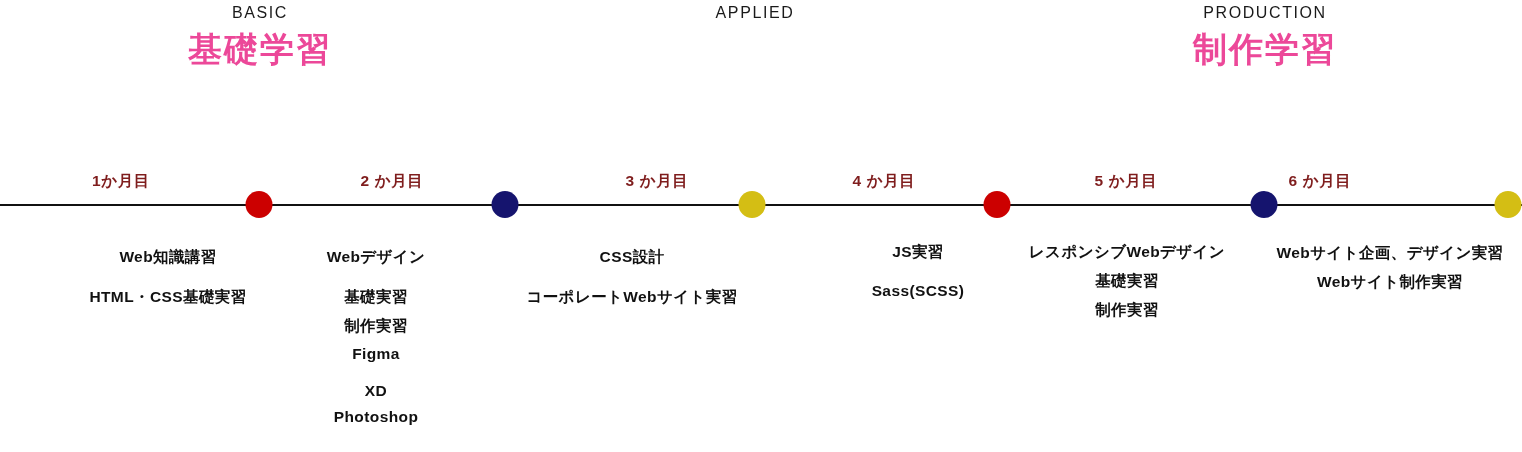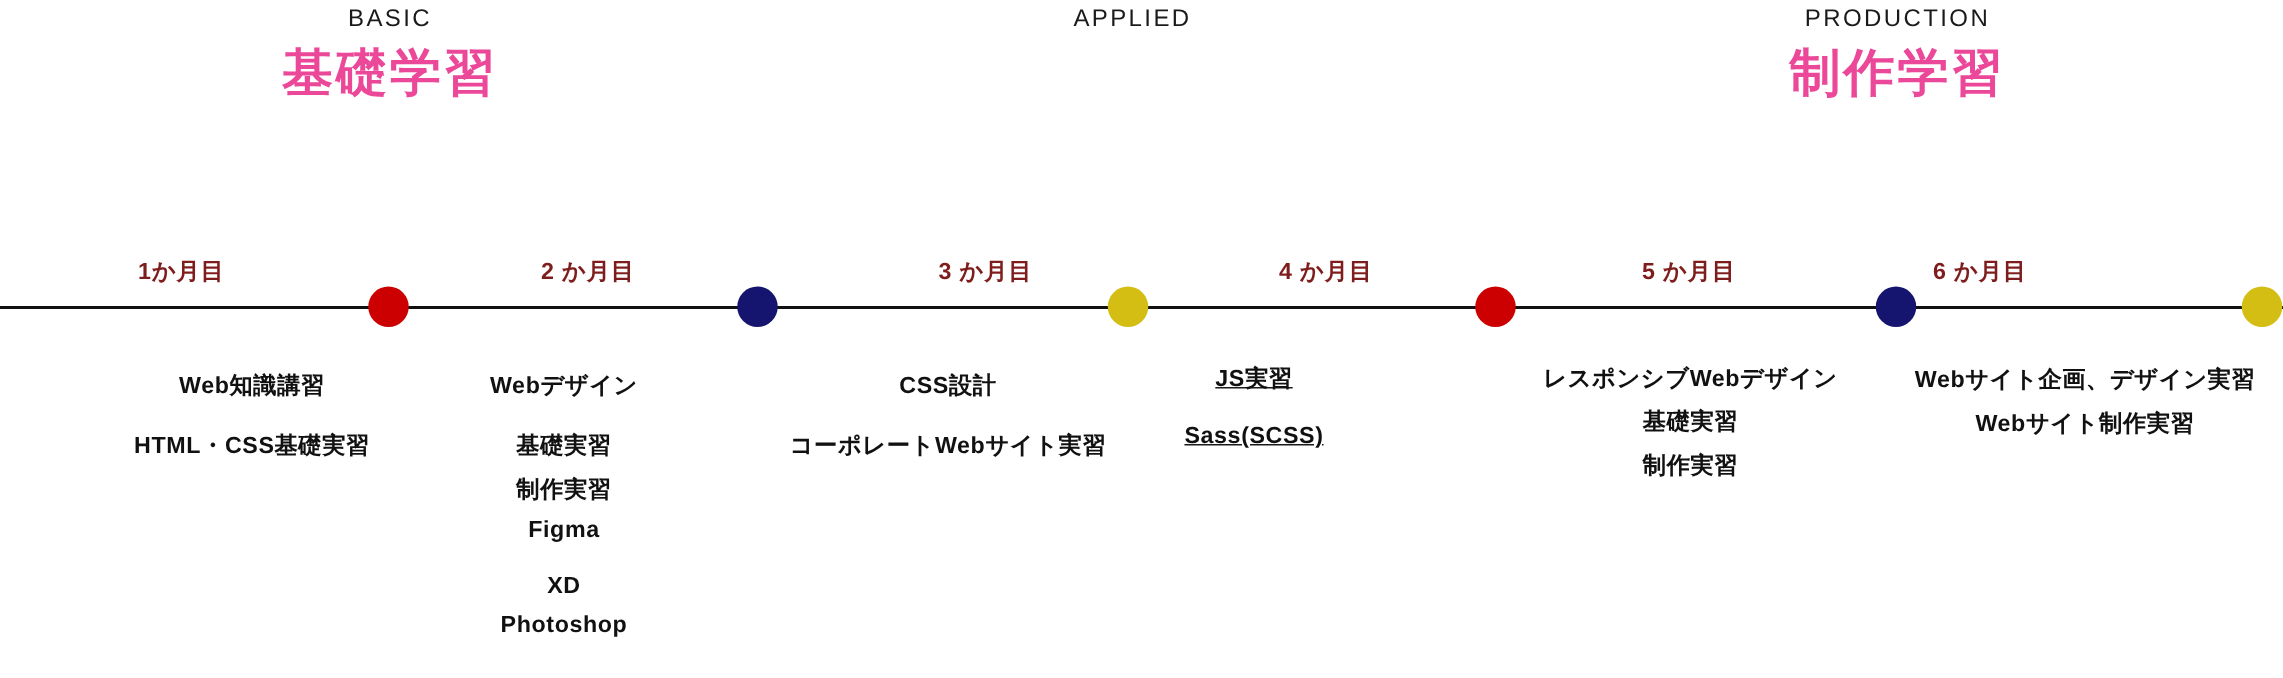--- a/index.html
+++ b/index.html
@@ -129,21 +129,21 @@
         <div class="item gap-sm">Figma</div>
         <div class="item gap-md">XD</div>
         <div class="item gap-sm">Photoshop</div>
       </div>
       <div class="month-label" style="left: 657px; text-align: center;">3 か月目</div>
       <div class="month-body" style="left: 632px; top: 247px;">
         <div class="item">CSS設計</div>
         <div class="item gap-md">コーポレートWebサイト実習</div>
       </div>
       <div class="month-label" style="left: 884px;">4 か月目</div>
-      <div class="month-body" style="left: 836px; top: 242px; text-decoration: underline;">
+      <div class="month-body" style="left: 918px; top: 242px;">
         <div class="item">JS実習</div>
         <div class="item gap-md">Sass(SCSS)</div>
       </div>
       <div class="month-label" style="left: 1126px;">5 か月目</div>
       <div class="month-body" style="left: 1127px; top: 242px;">
         <div class="item">レスポンシブWebデザイン</div>
         <div class="item gap-sm">基礎実習</div>
         <div class="item gap-sm">制作実習</div>
       </div>
       <div class="month-label" style="left: 1320px;">6 か月目</div>

